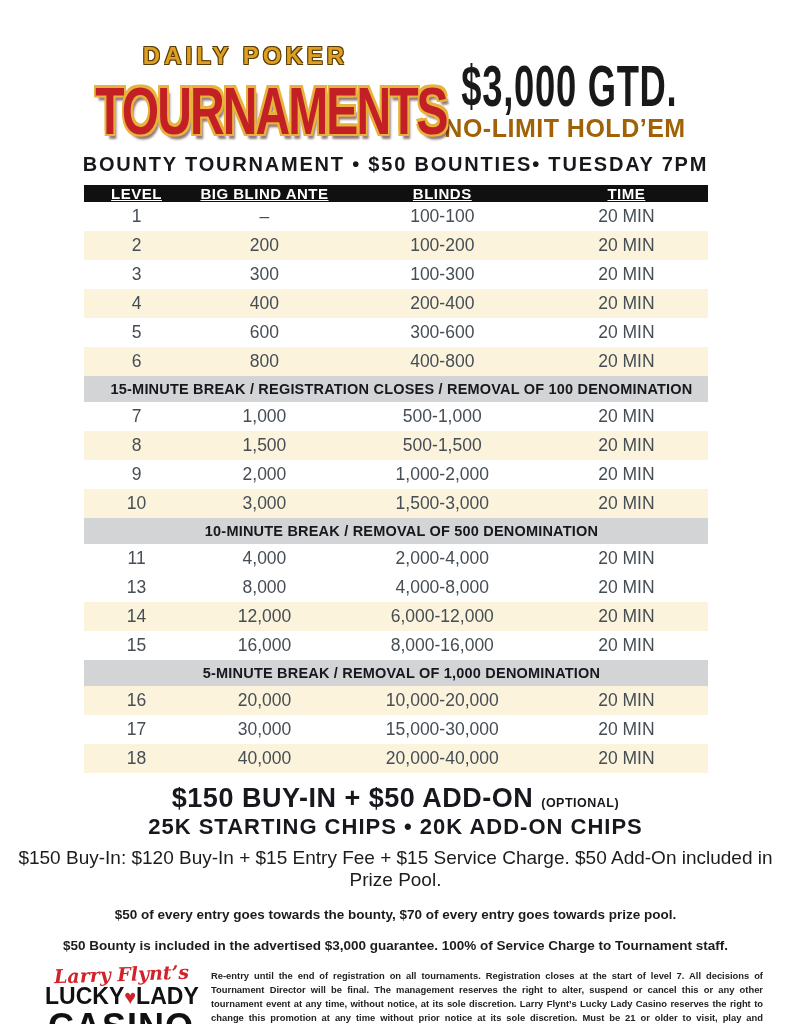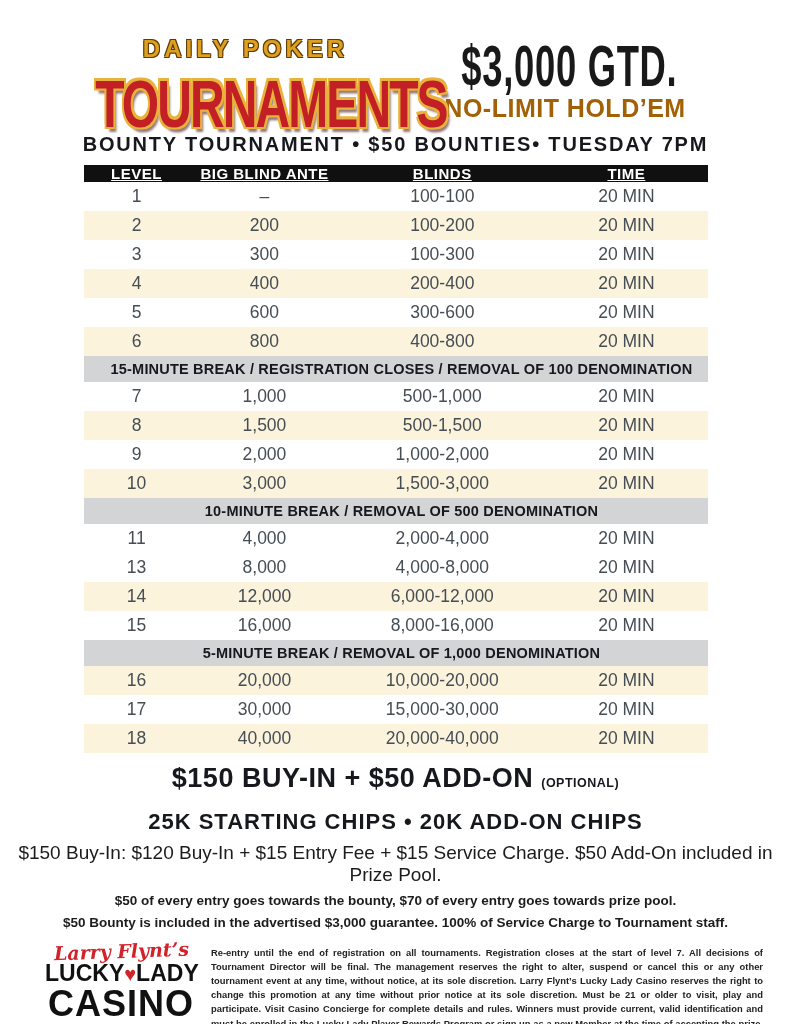--- a/index.html
+++ b/index.html
@@ -1,20 +1,20 @@
 <!DOCTYPE html>
 <html><head>
 <meta charset="utf-8">
 <style>
   * { margin:0; padding:0; box-sizing:border-box; }
   html,body { width:791px; height:1024px; background:#ffffff; overflow:hidden;
     font-family:"Liberation Sans", sans-serif; color:#111; }
 
   
-  .masthead { display:flex; align-items:flex-end; margin:22px 0 0 88px; }
+  .masthead { display:flex; align-items:flex-start; margin:42px 0 0 88px; }
   .logo-block { width:315px; text-align:center; }
   .logo-line1 { font-weight:900; font-size:24px; letter-spacing:4px; color:#DFA021;
     text-shadow:-1px -1px 0 #5a3c06, 1px -1px 0 #5a3c06, -1px 1px 0 #5a3c06, 1px 1px 0 #5a3c06; }
   .logo-line2 { display:inline-block; font-weight:900; font-size:50px; letter-spacing:-2px;
     color:#C32026; transform:scale(0.96,1.34); transform-origin:center top; margin-top:2px;
     text-shadow:-2px -2px 0 #E8B33C, 2px -2px 0 #E8B33C, -2px 2px 0 #E8B33C, 2px 2px 0 #E8B33C,
       3px 4px 2px rgba(60,10,10,.55); }
   .head-right { width:300px; margin-left:12px; text-align:center; padding-top:10px; }
   .gtd { display:inline-block; font-weight:900; font-size:52px; letter-spacing:1px;
     transform:scale(0.70,1.12); transform-origin:center top; color:#191919; white-space:nowrap; }
@@ -29,24 +29,24 @@
   table.schedule thead th { background:#101010; color:#ffffff; font-weight:700; font-size:15px;
     letter-spacing:0.5px; height:14px; text-align:center;text-decoration:underline; }
   table.schedule td { text-align:center; font-size:17.5px; color:#454D55; height:29px; }
   tr.level-row.shaded td { background:#FBF3DB; }
   tr.break-row td { background:#D3D4D6; color:#16181d; font-weight:700; font-size:14.5px; height:26px; letter-spacing:0.2px;padding-left:12px; }
 
   
   .buyin { text-align:center; margin-top:10px; color:#16181d; }
   .buyin-line1 { font-weight:900; font-size:27px; letter-spacing:0.5px; }
   .buyin-note { font-weight:900; font-size:12.5px; letter-spacing:0.5px; }
-  .buyin-line2 { font-weight:900; font-size:22px; letter-spacing:1px; margin-top:15px; }
+  .buyin-line2 { font-weight:900; font-size:22px; letter-spacing:1px; margin-top:0; }
   .fineprint { text-align:center; margin-top:7px; color:#1c1c1c; }
   .fineprint .fp0 { font-size:19px; font-weight:500; }
-  .fineprint .fp1, .fineprint .fp2 { font-size:13.5px; font-weight:600; margin-top:7px; }
+  .fineprint .fp1, .fineprint .fp2 { font-size:13.5px; font-weight:600; margin-top:16px; }
 
   
   .bottom { display:flex; align-items:flex-start; margin:12px 28px 0 45px; }
   .casino-logo { width:152px; flex:none; text-align:center; line-height:1; }
   .script { font-family:"DejaVu Serif", serif; font-style:italic; font-weight:700;
     font-size:19px; color:#D2232A; transform:rotate(-2deg); display:inline-block; }
   .luckylady { font-weight:900; font-size:23px; letter-spacing:0px; color:#111; margin-top:1px; white-space:nowrap; }
   .luckylady .heart { color:#D2232A; font-size:20px; }
   .casino-word { font-weight:900; font-size:36px; letter-spacing:1px; color:#111; margin-top:1px; }
   .legal { flex:1; margin-left:14px; font-size:9.4px; font-weight:600; line-height:1.5;

